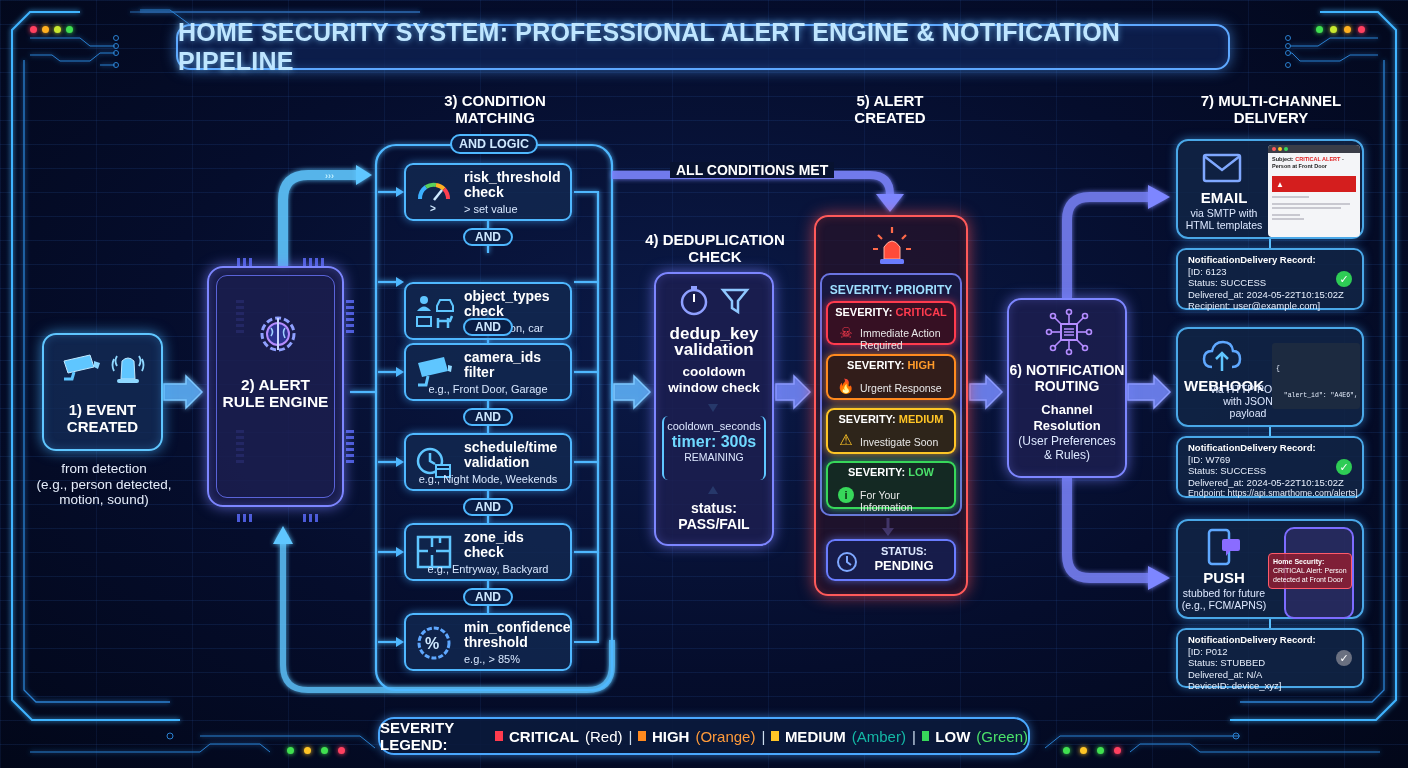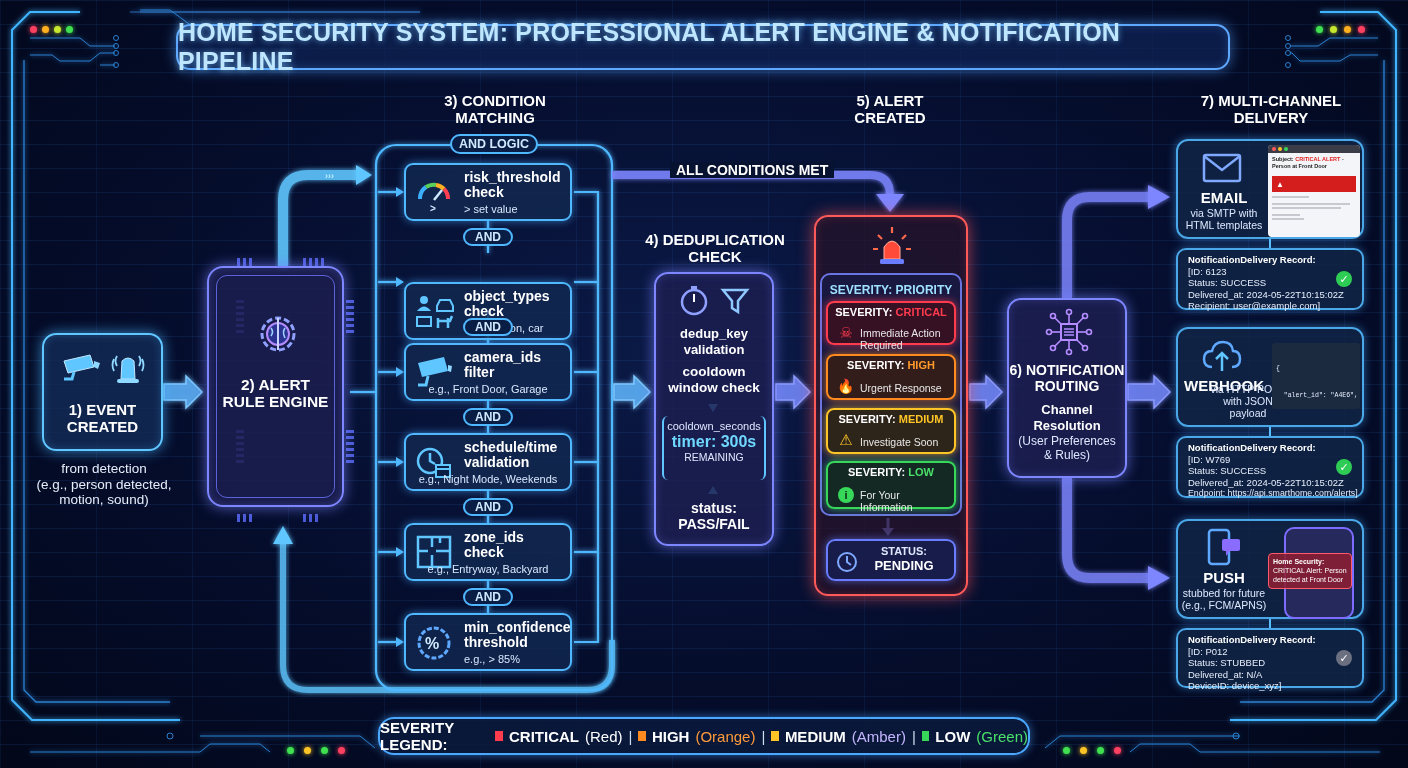--- a/index.html
+++ b/index.html
@@ -420,21 +420,21 @@
 </div>
 <div class="purple-box" style="left:654px;top:272px;width:120px;height:274px;">
   <svg class="abs" style="left:22px;top:10px" width="32" height="32" viewBox="0 0 32 32">
     <circle cx="16" cy="18" r="12" fill="none" stroke="#8fa0ff" stroke-width="2.5"></circle>
     <rect x="13" y="2" width="6" height="3" fill="#8fa0ff"></rect>
     <path d="M16 10 L16 18" stroke="#fff" stroke-width="2"></path>
   </svg>
   <svg class="abs" style="left:64px;top:12px" width="30" height="30" viewBox="0 0 30 30">
     <path d="M3 4 L27 4 L18 15 L18 26 L12 22 L12 15 Z" fill="none" stroke="#8fc8ff" stroke-width="2.5"></path>
   </svg>
-  <div class="abs center" style="left:0;right:0;top:52px;font-size:13px;font-weight:700;line-height:16px;">
+  <div class="abs center" style="left:0;right:0;top:52px;font-size:17px;font-weight:700;line-height:16px;">
     <div>dedup_key</div>
     <div>validation</div>
   </div>
   <div class="abs center" style="left:0;right:0;top:90px;font-size:13.5px;font-weight:700;line-height:16px;">
     <div>cooldown</div>
     <div>window check</div>
   </div>
   <div class="abs center" style="left:6px;right:6px;top:142px;height:64px;border-left:2px solid #5fc6ff;border-right:2px solid #5fc6ff;border-radius:6px;">
     <div style="font-size:11px;color:#dde8ff;margin-top:4px;">cooldown_seconds</div>
     <div style="font-size:16px;font-weight:700;color:#6fd8ff;margin-top:1px;">timer: 300s</div>
@@ -636,18 +636,18 @@
   <span class="sq" style="background:#ff3b4e"></span>
   <span>CRITICAL</span>
   <span class="paren" style="color:#ffffff">(Red)</span>
   <span class="sep">|</span>
   <span class="sq" style="background:#ff8a1f"></span>
   <span>HIGH</span>
   <span class="paren" style="color:#ff9a3a">(Orange)</span>
   <span class="sep">|</span>
   <span class="sq" style="background:#ffc526"></span>
   <span>MEDIUM</span>
-  <span class="paren" style="color:#c4b5fd">(Amber)</span>
+  <span class="paren" style="color:#14b8a6">(Amber)</span>
   <span class="sep">|</span>
   <span class="sq" style="background:#37d75a"></span>
   <span>LOW</span>
   <span class="paren" style="color:#4ae06a">(Green)</span>
 </div>
 
 </body></html>

